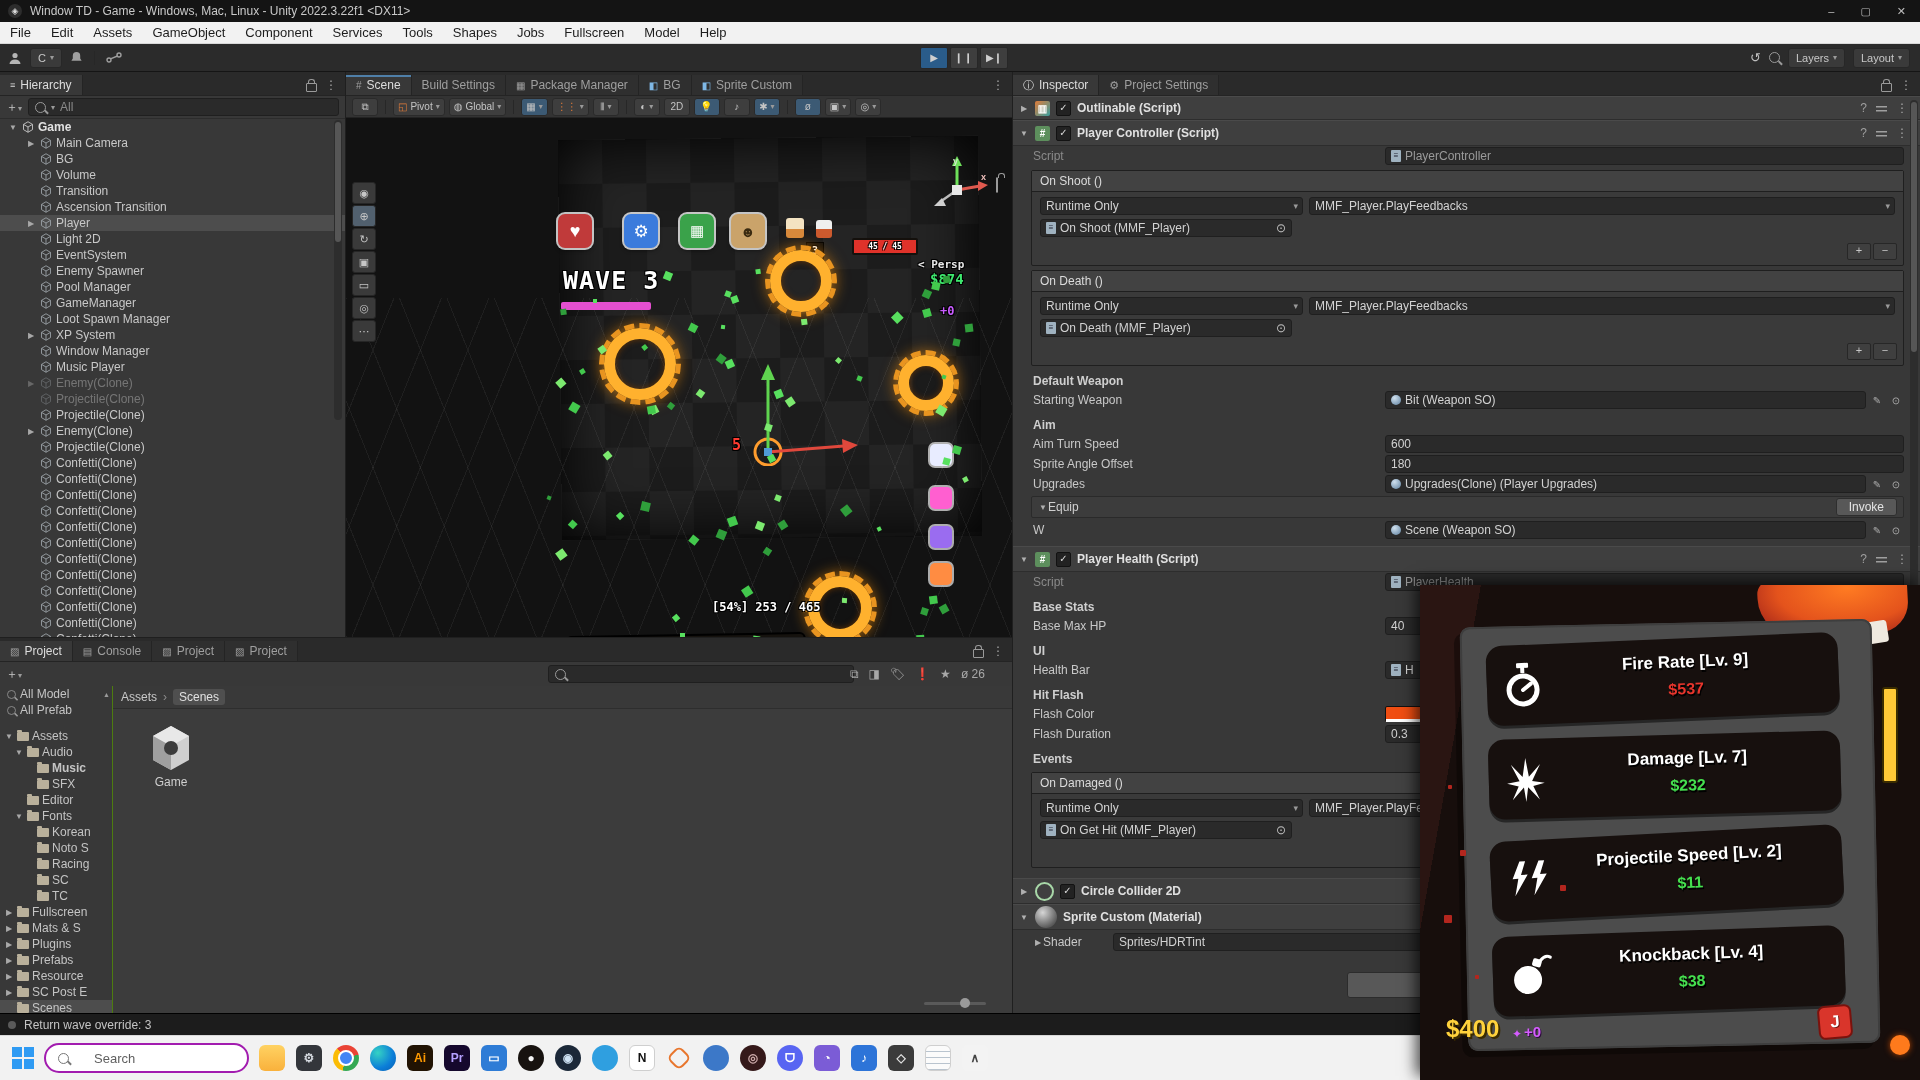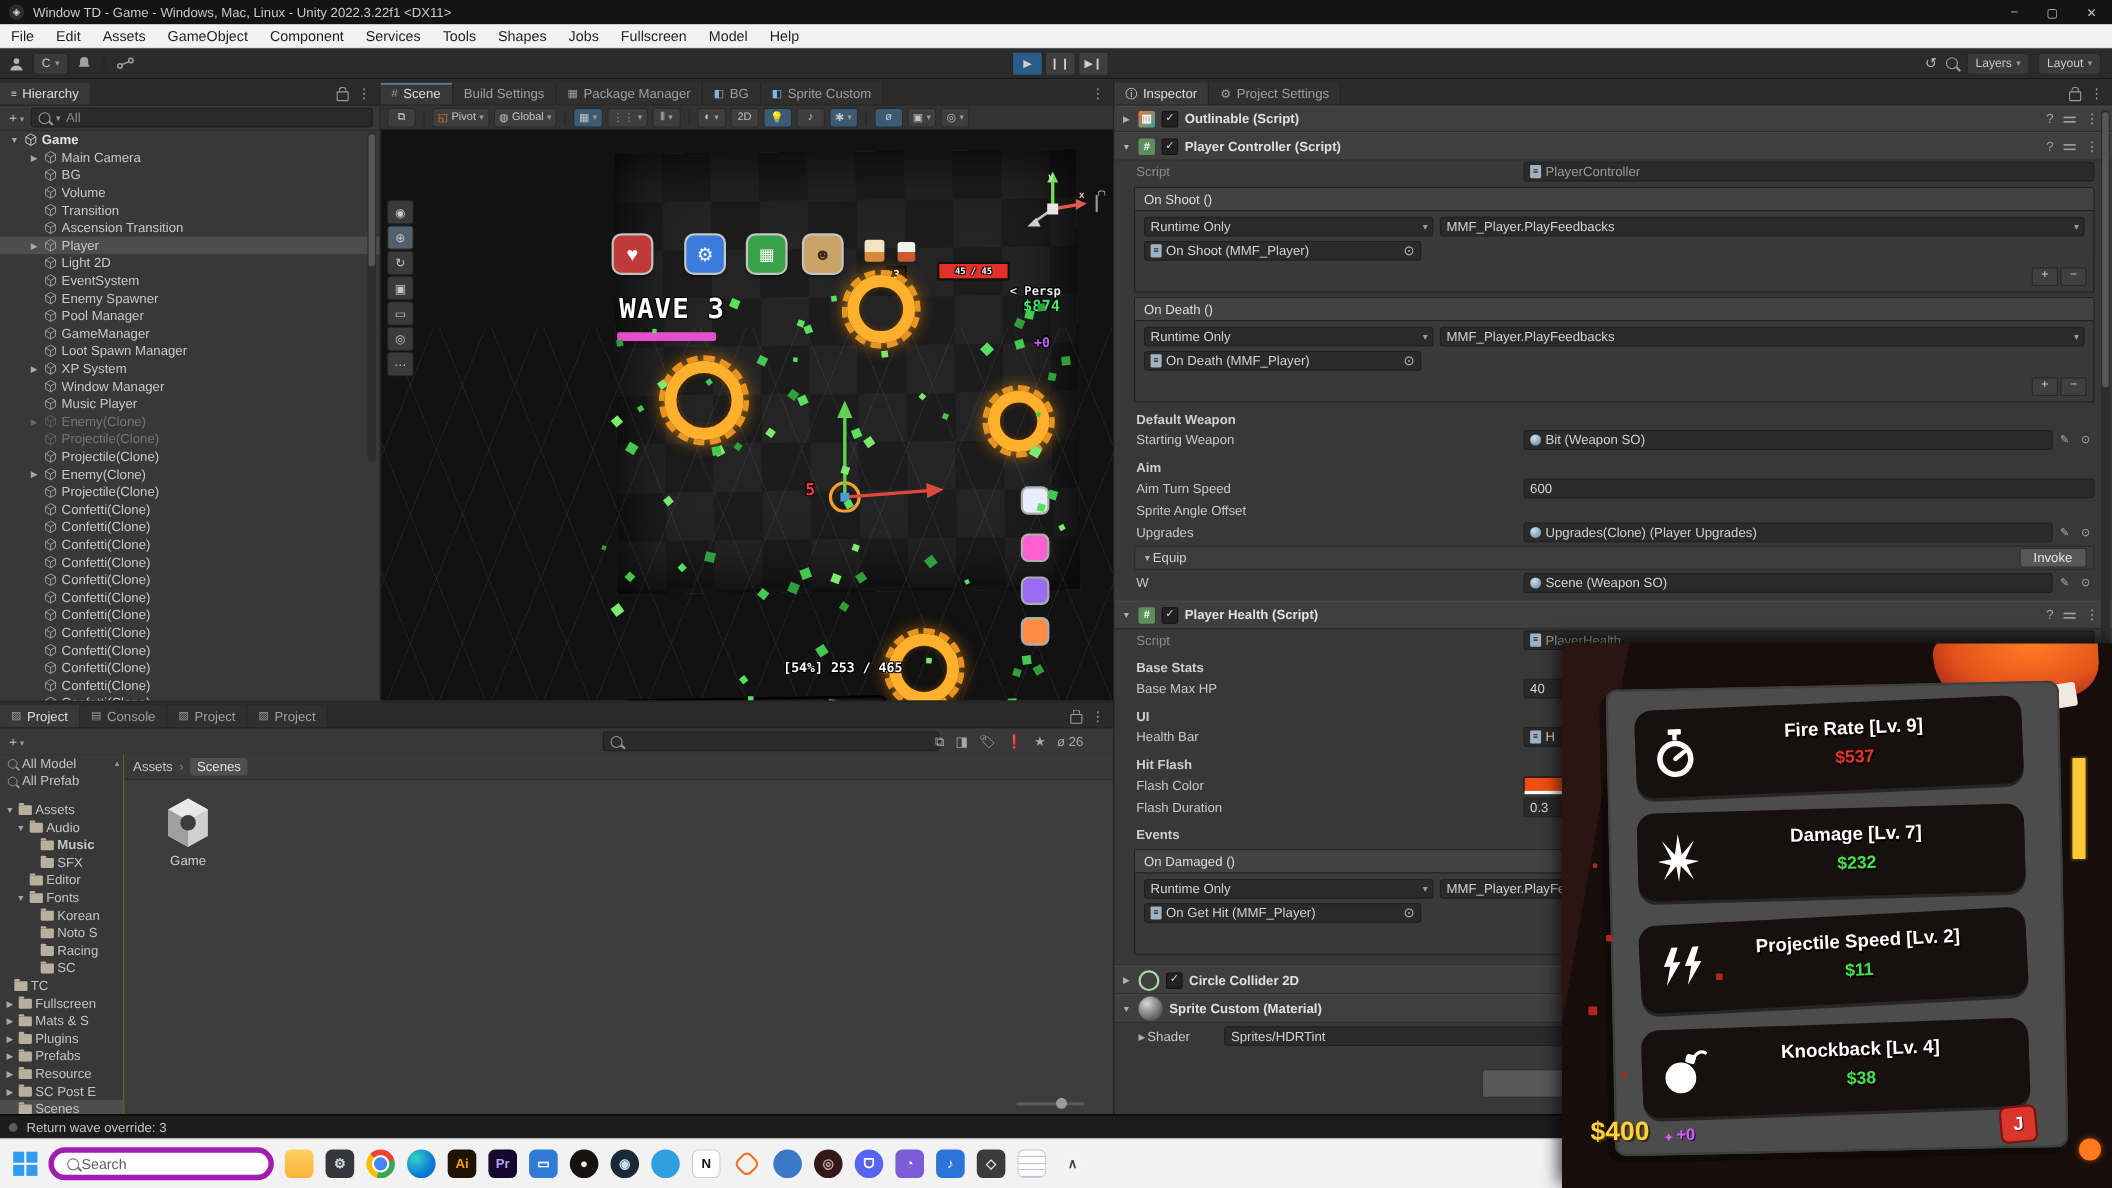--- a/index.html
+++ b/index.html
@@ -114,21 +114,21 @@
   .pitem{position:absolute;width:72px;display:flex;flex-direction:column;align-items:center;gap:3px;color:#cfcfcf}
   .folder{width:12px;height:9px;background:#b9b09b;border-radius:1px;position:relative;flex:none}
   .folder::before{content:"";position:absolute;top:-2px;left:0;width:5px;height:2px;background:#b9b09b;border-radius:1px 1px 0 0}
   .zoomslider{position:absolute;right:26px;bottom:8px;width:62px;height:3px;background:#5a5a5a;border-radius:2px}
   .zoomslider::after{content:"";position:absolute;left:36px;top:-4px;width:10px;height:10px;border-radius:50%;background:#9a9a9a}
   
   #statusbar{left:0;top:1013px;width:1920px;height:22px;background:#1c1c1c;border-top:1px solid #000;display:flex;align-items:center;padding:0 8px;box-sizing:border-box;color:#c4c4c4}
   #taskbar{left:0;top:1035px;width:1920px;height:45px;background:#f2f2f2;border-top:1px solid #d9d9d9;display:flex;align-items:center;gap:10px;padding:0 12px;box-sizing:border-box}
   .winlogo{width:22px;height:22px;display:grid;grid-template-columns:10px 10px;grid-gap:2px}
   .winlogo span{background:#2f9bf3;width:10px;height:10px}
-  #tb-search{width:205px;height:30px;background:#fff;border:5px solid #a21caf;border-radius:16px;display:flex;align-items:center;gap:2px;padding:0 12px;color:#5f5f5f;font-size:13px;box-sizing:border-box}
+  #tb-search{width:205px;height:30px;background:#fff;border:2px solid #a21caf;border-radius:16px;display:flex;align-items:center;gap:25px;padding:0 12px;color:#5f5f5f;font-size:13px;box-sizing:border-box}
   #tb-search .mag{border-color:#777}
   #tb-search .mag::after{background:#777}
   .ticon{width:26px;height:26px;border-radius:6px;display:flex;align-items:center;justify-content:center;font-size:12px;font-weight:bold;flex:none;box-sizing:border-box}
   .ticon.circle{border-radius:50%}
   .ticon.diamond{border:2px solid #e8762d;background:transparent;transform:rotate(45deg);width:18px;height:18px;margin:0 4px}
   .ticon.chrome{border-radius:50%;background:conic-gradient(from -45deg,#ea4335 0 120deg,#34a853 0 240deg,#fbbc05 0 360deg);position:relative}
   .ticon.chrome::after{content:"";position:absolute;width:12px;height:12px;border-radius:50%;background:#4285f4;border:2.5px solid #fff}
   .ticon.edge{border-radius:50%;background:radial-gradient(circle at 30% 30%,#35d2c4,#0b7dd8 60%,#0a5fae)}
   .ticon.notepadx{background:#fbfbfb;border:1px solid #cfcfcf;background-image:repeating-linear-gradient(#fbfbfb 0 5px,#b9c4cf 5px 6px)}
   
@@ -769,20 +769,23 @@
       </div>
       <div class="isection">Aim</div>
       <div class="irow">
         <span class="lbl">Aim Turn Speed</span>
         <div class="fld">
           <span>600</span>
         </div>
       </div>
       <div class="irow">
         <span class="lbl">Sprite Angle Offset</span>
+        <div class="fld">
+          <span>180</span>
+        </div>
       </div>
       <div class="irow">
         <span class="lbl">Upgrades</span>
         <div class="fld">
           <span class="soicon"></span>
           <span>Upgrades(Clone) (Player Upgrades)</span>
         </div>
         <span class="minitool">✎</span>
         <span class="minitool">⊙</span>
       </div>
@@ -993,21 +996,21 @@
       <div class="trow" style="padding-left: 24px;">
         <span class="harrow"></span>
         <span class="folder"></span>
         <span>Racing</span>
       </div>
       <div class="trow" style="padding-left: 24px;">
         <span class="harrow"></span>
         <span class="folder"></span>
         <span>SC</span>
       </div>
-      <div class="trow" style="">
+      <div class="trow" style="padding-left: 24px;">
         <span class="harrow"></span>
         <span class="folder"></span>
         <span>TC</span>
       </div>
       <div class="trow" style="padding-left: 4px;">
         <span class="harrow">▶</span>
         <span class="folder"></span>
         <span>Fullscreen</span>
       </div>
       <div class="trow" style="padding-left: 4px;">

